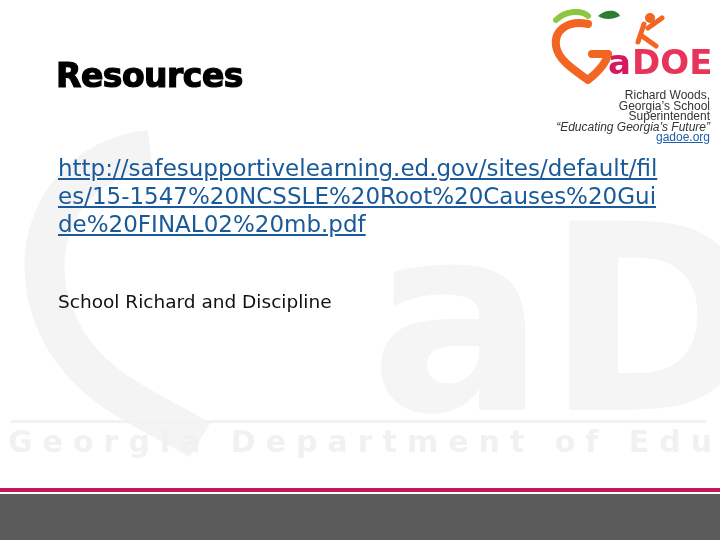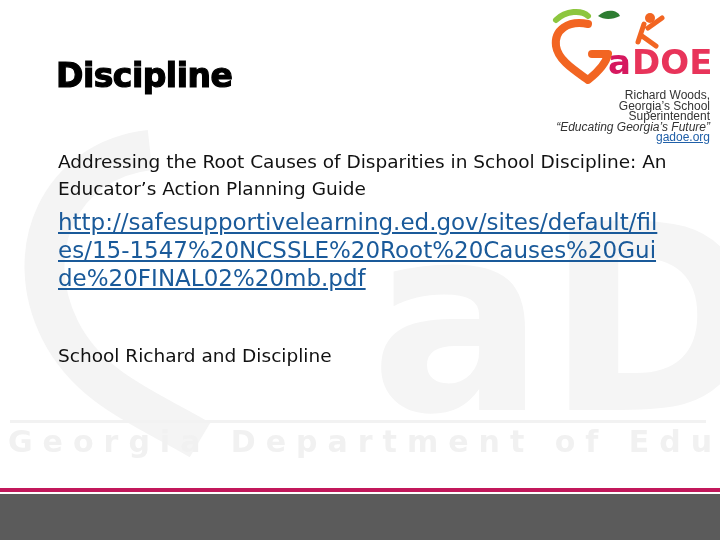--- a/index.html
+++ b/index.html
@@ -27,41 +27,40 @@
 
 <div class="watermark">
   <svg width="720" height="470">
     <path d="M150,150 C60,160 20,250 60,330 C90,390 150,410 200,440" stroke="#f4f4f4" stroke-width="40" fill="none"></path>
     <text x="370" y="410" font-size="260" font-weight="bold" fill="#f5f5f5" font-family="DejaVu Sans, sans-serif">aDOE</text>
   </svg>
   <div class="wm-line"></div>
   <div class="wm-text">Georgia Department of Education</div>
 </div>
 
-<div class="title">Discipline</div>
+<div class="title">Resources</div>
 
 <div class="logo">
   <svg width="170" height="80" viewBox="0 0 170 80">
     <path d="M8,14 C18,4 34,4 40,10" stroke="#8dc63f" stroke-width="6" fill="none" stroke-linecap="round"></path>
     <path d="M50,10 C58,2 70,4 72,10 C64,14 56,14 50,10 Z" fill="#2e7d32"></path>
     <path d="M40,18 C20,14 6,24 8,40 C10,54 26,64 40,74 C50,66 58,58 60,48 L44,48" stroke="#f26522" stroke-width="8" fill="none" stroke-linecap="round" stroke-linejoin="round"></path>
     <circle cx="102" cy="12" r="5" fill="#f26522"></circle>
     <path d="M96,18 L90,36 M100,22 L114,12 M94,30 L108,40" stroke="#f26522" stroke-width="5" stroke-linecap="round"></path>
     <text x="60" y="68" font-size="34" font-weight="bold" fill="#d6185f" font-family="DejaVu Sans, sans-serif">a</text>
     <text x="84" y="68" font-size="34" font-weight="bold" fill="#e8345a" font-family="DejaVu Sans, sans-serif">DOE</text>
   </svg>
   <div class="logo-info">
     <div>Richard Woods,</div>
     <div>Georgia’s School Superintendent</div>
     <div class="motto">“Educating Georgia’s Future”</div>
     <a>gadoe.org</a>
   </div>
 </div>
 
 <div class="content">
-  <div class="heading">Addressing the Root Causes of Disparities in School Discipline: An Educator’s Action Planning Guide</div>
   <a class="link link1">http://safesupportivelearning.ed.gov/sites/default/files/15-1547%20NCSSLE%20Root%20Causes%20Guide%20FINAL02%20mb.pdf</a>
   <div class="heading heading2">School Richard and Discipline</div>
 </div>
 
 <div class="divider-pink"></div>
 <div class="divider-white"></div>
 <div class="footer-bar"></div>
 
 </body></html>

